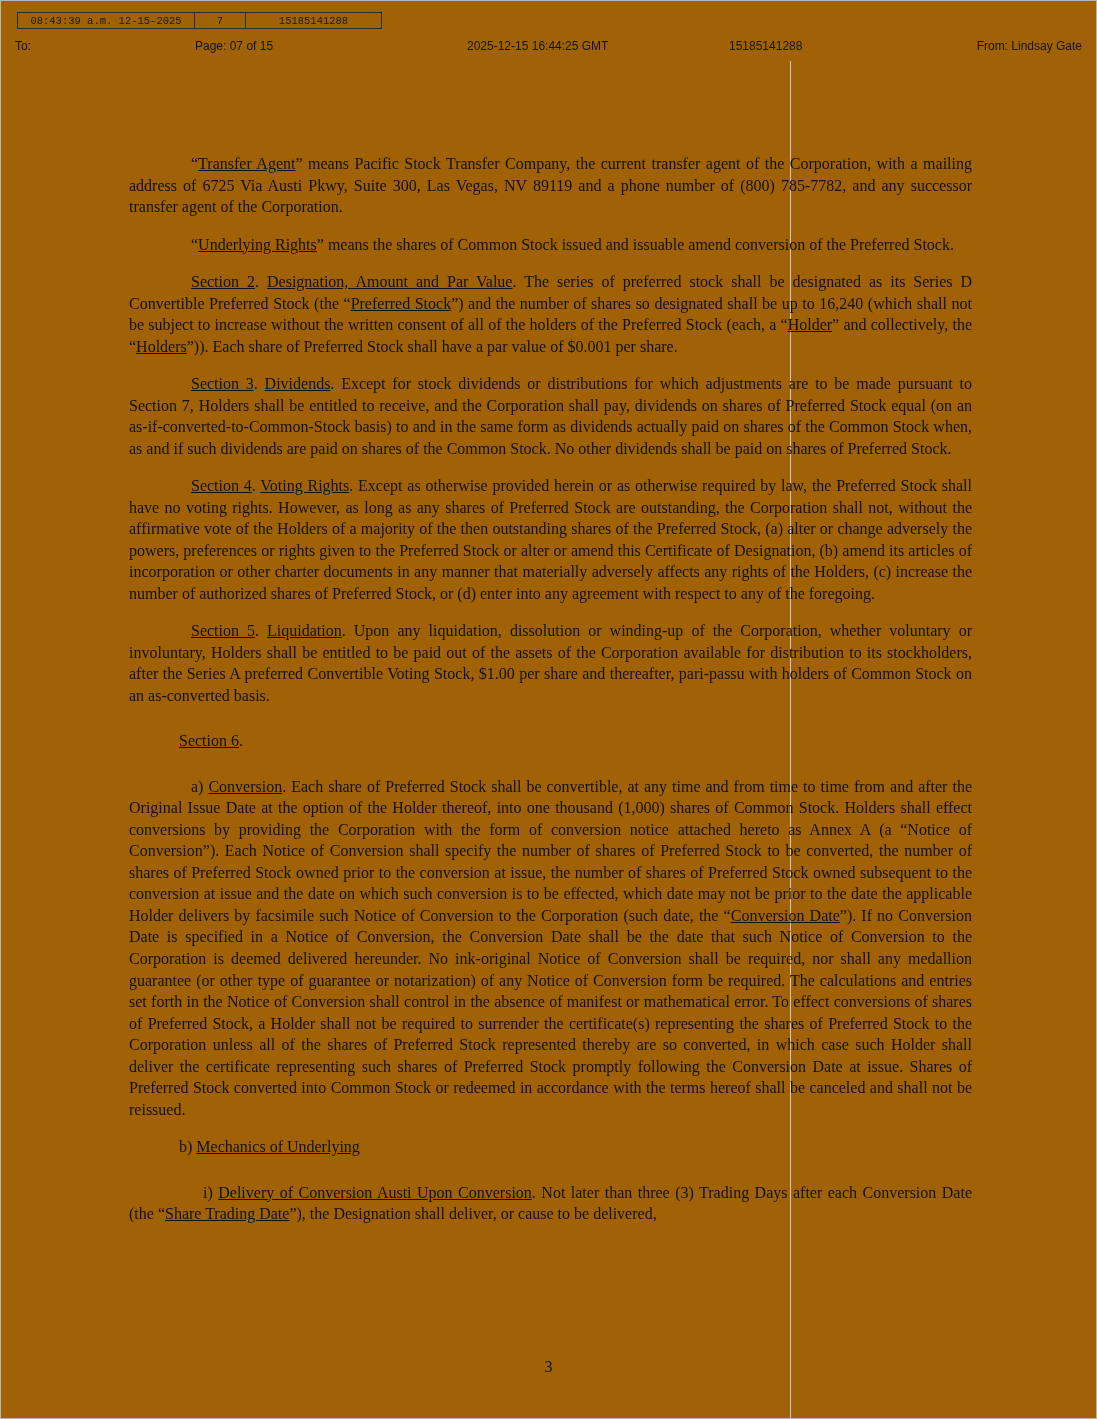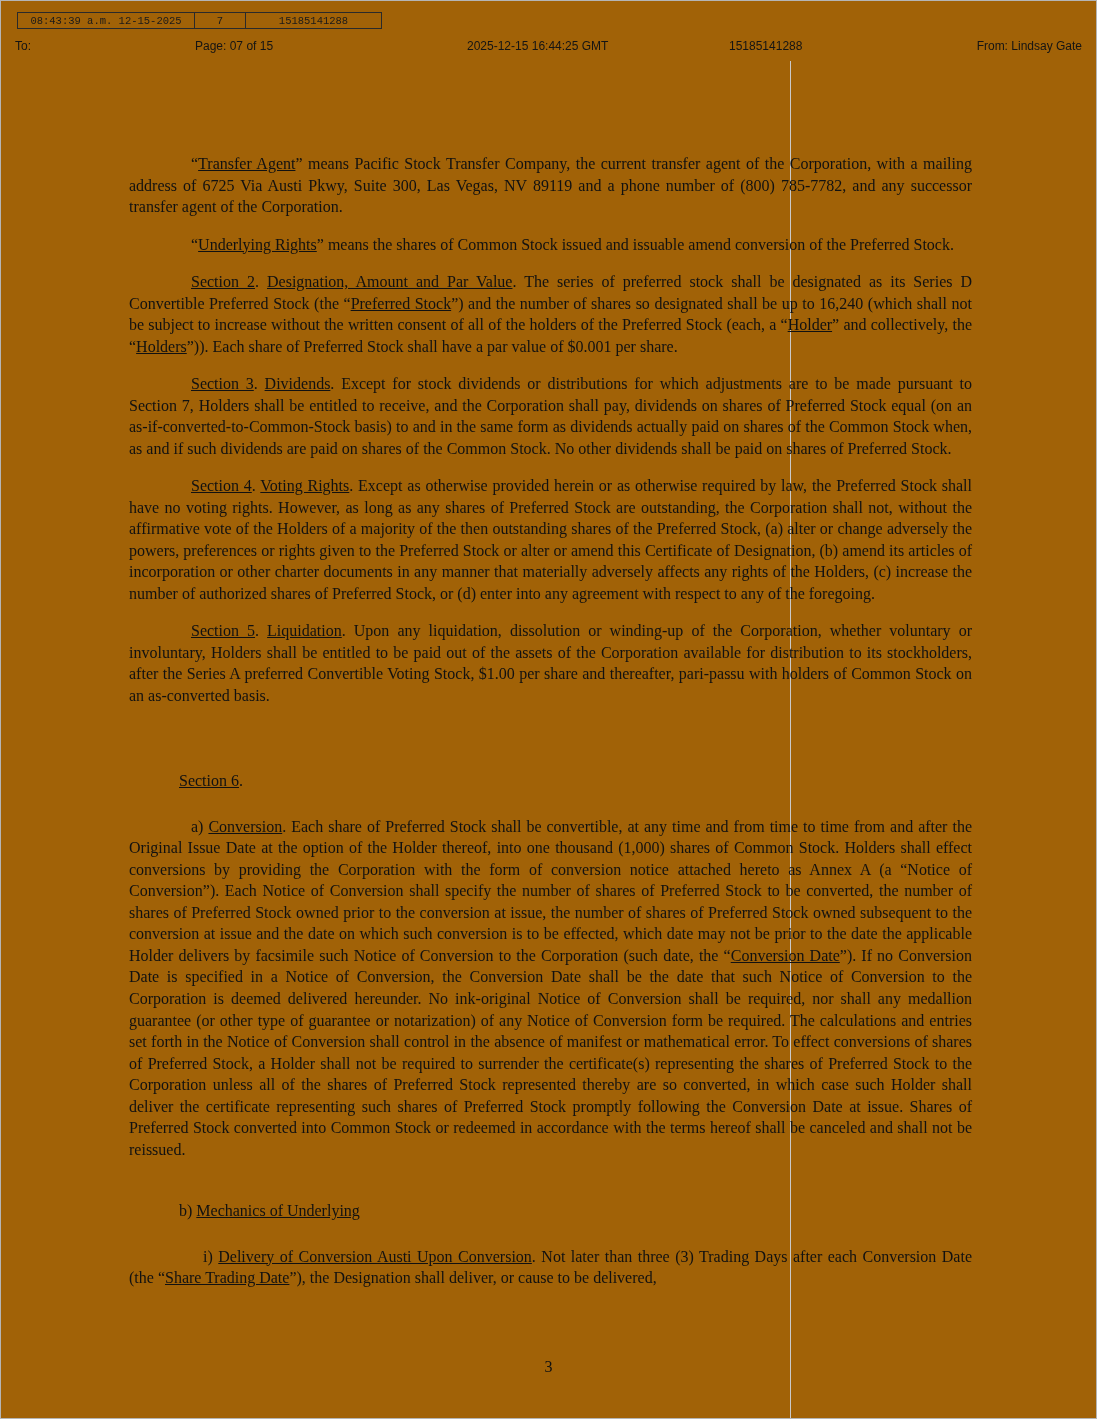--- a/index.html
+++ b/index.html
@@ -81,21 +81,21 @@
   }
   p.para {
     margin: 0 0 16px 0;
     font-size: 16px;
     line-height: 1.345;
     text-align: justify;
     text-indent: 62px;
     color: #111;
     font-family: "Liberation Serif", serif;
   }
-  p.indent-small { text-indent: 50px; margin-top: 40px; }
+  p.indent-small { text-indent: 50px; }
   p.indent-large { text-indent: 74px; }
   .u { text-decoration: underline; }
   .pagenum {
     position: absolute;
     bottom: 42px;
     left: 0;
     right: 0;
     text-align: center;
     font-size: 16px;
     font-family: "Liberation Serif", serif;

